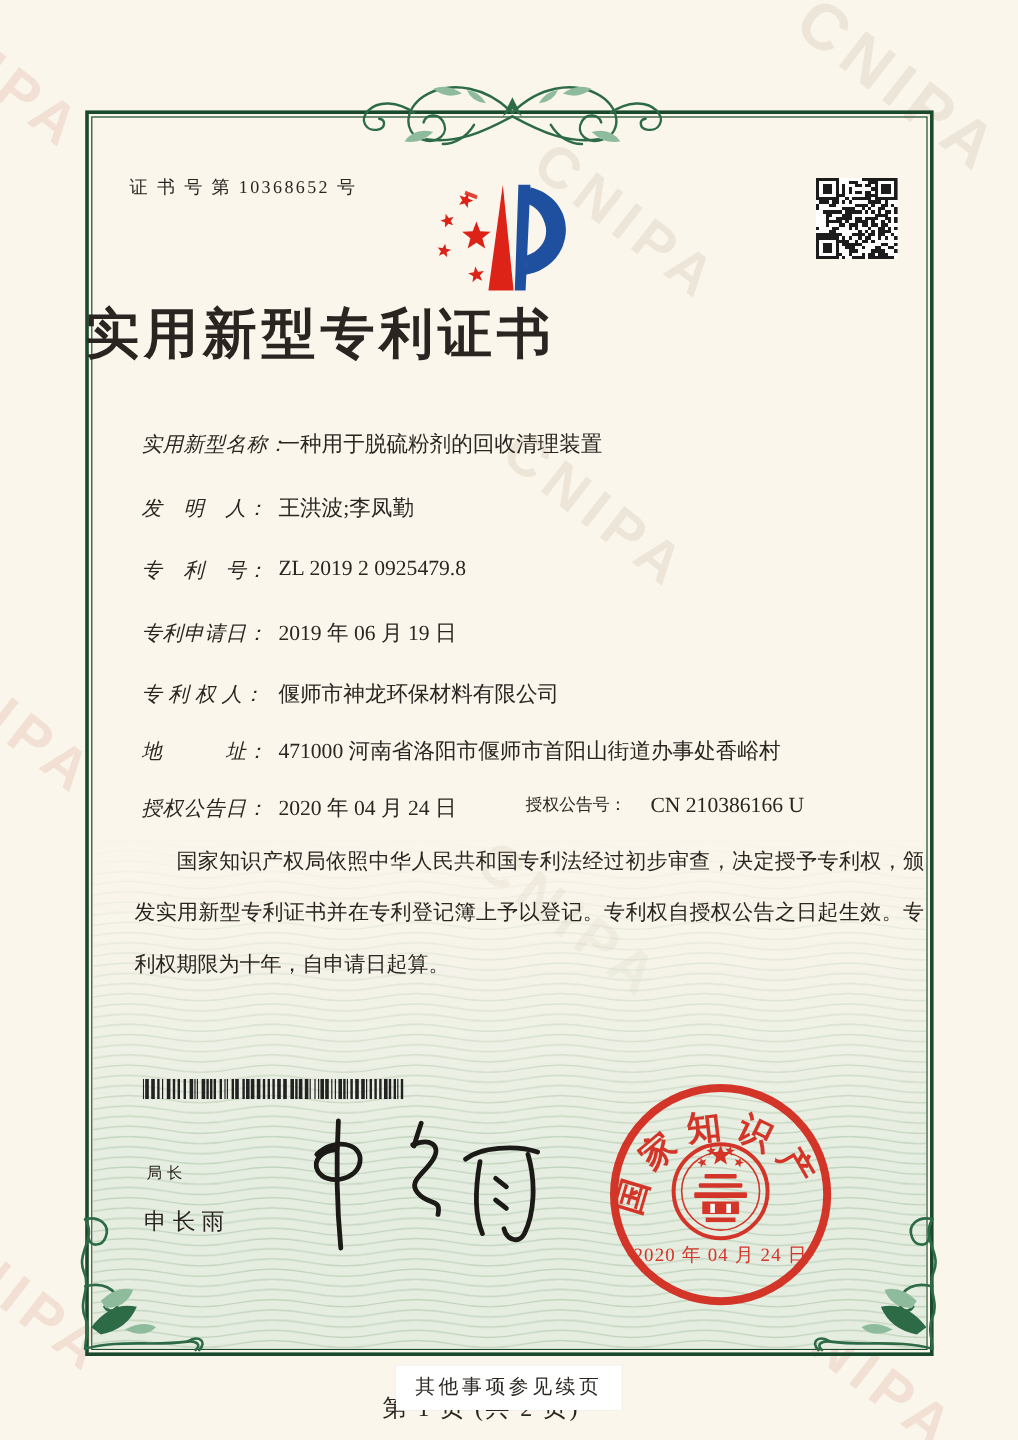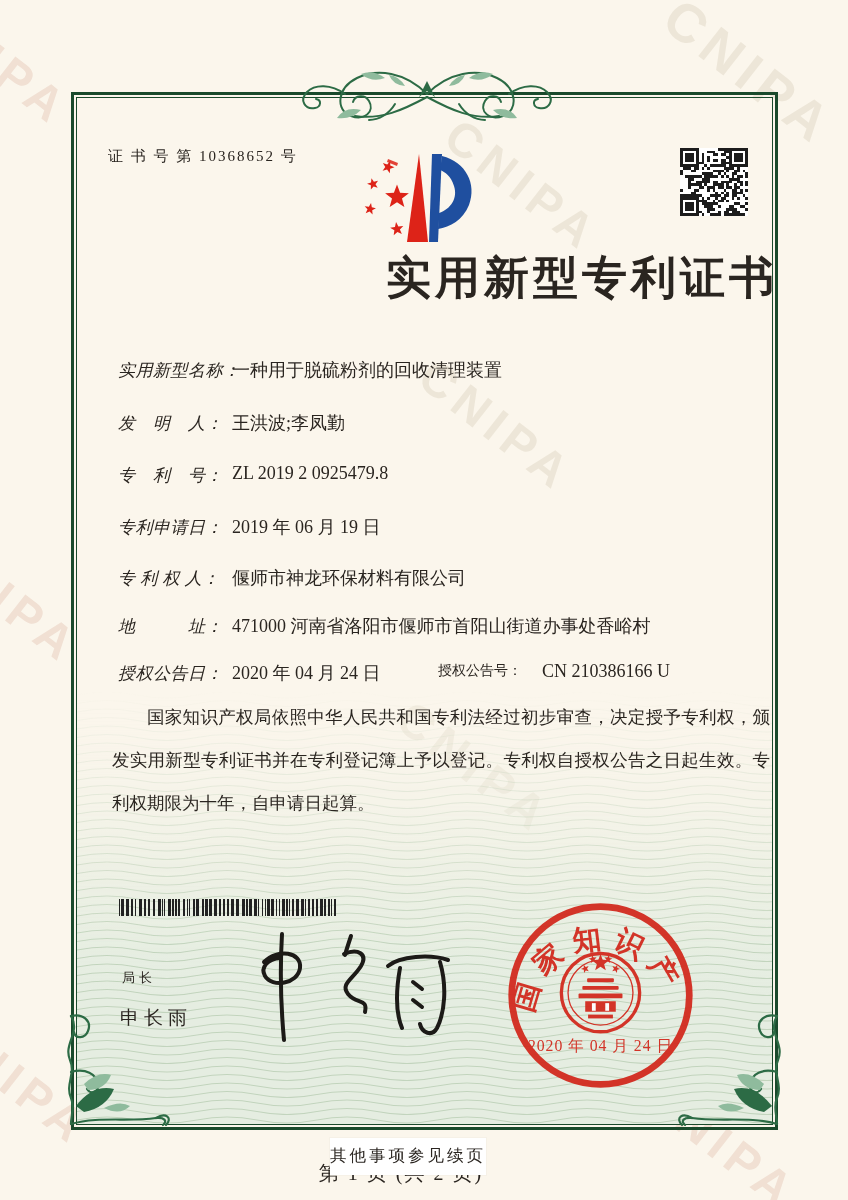--- a/index.html
+++ b/index.html
@@ -23,37 +23,37 @@
   .guilloche{position:absolute;left:77px;top:690px;width:695px;height:434px;z-index:2;
      background:linear-gradient(to bottom,rgba(231,238,227,0) 0%,rgba(229,237,224,.85) 40%,#e5ede1 70%);
      -webkit-mask-image:linear-gradient(to bottom,transparent 0%,rgba(0,0,0,.5) 30%,#000 60%);
      mask-image:linear-gradient(to bottom,transparent 0%,rgba(0,0,0,.5) 30%,#000 60%);}
   .guilloche svg{width:100%;height:100%;display:block;}
 
   .content{z-index:3;}
   .ornament{z-index:4;}
 
   .cert-no{left:108px;top:147px;font-size:15px;letter-spacing:2px;}
-  .title{left:71px;top:248px;width:707px;text-align:right;font-size:45px;
+  .title{left:71px;top:248px;width:707px;text-align:left;font-size:45px;
          font-weight:bold;letter-spacing:4px;}
 
   .row{left:118px;height:26px;font-size:18px;white-space:nowrap;}
   .flabel{position:absolute;left:0;top:1px;font-size:17px;letter-spacing:.5px;font-style:italic;}
   .fvalue{position:absolute;left:114px;top:0;}
   .flabel2{position:absolute;left:320px;top:1px;font-size:14px;}
   .fvalue2{position:absolute;left:424px;top:0;}
 
   .paras{left:112px;top:696px;width:658px;font-size:17.5px;line-height:43px;text-align:justify;}
   .paras p{margin:0;text-indent:2em;}
 
   .sig-title{left:122px;top:969px;font-size:13px;letter-spacing:4px;z-index:3;}
   .sig-name{left:120px;top:1005px;font-size:19px;letter-spacing:5px;z-index:3;}
 
   .page-info{left:71px;top:1160px;width:660px;text-align:center;font-size:20px;letter-spacing:2px;z-index:3;}
-  .cont-note{left:330px;top:1138px;background:#ffffff;padding:7px 0 8px;
+  .cont-note{left:330px;top:1138px;background:#ffffff;padding:7px 16px 8px;
              font-size:16.5px;letter-spacing:3px;z-index:3;box-shadow:0 0 0 1px rgba(0,0,0,0.02);}
 
   .seal{left:505px;top:900px;width:191px;height:191px;z-index:5;}
   .seal svg{width:100%;height:100%;}
 
   .sigsvg{left:248px;top:928px;width:205px;height:118px;z-index:3;}
   .qr{left:680px;top:148px;width:68px;height:68px;z-index:3;}
   .barcode{left:119px;top:899px;width:219px;height:17px;z-index:3;}
   .logo{left:352px;top:142px;width:132px;height:112px;z-index:3;}
 </style>

